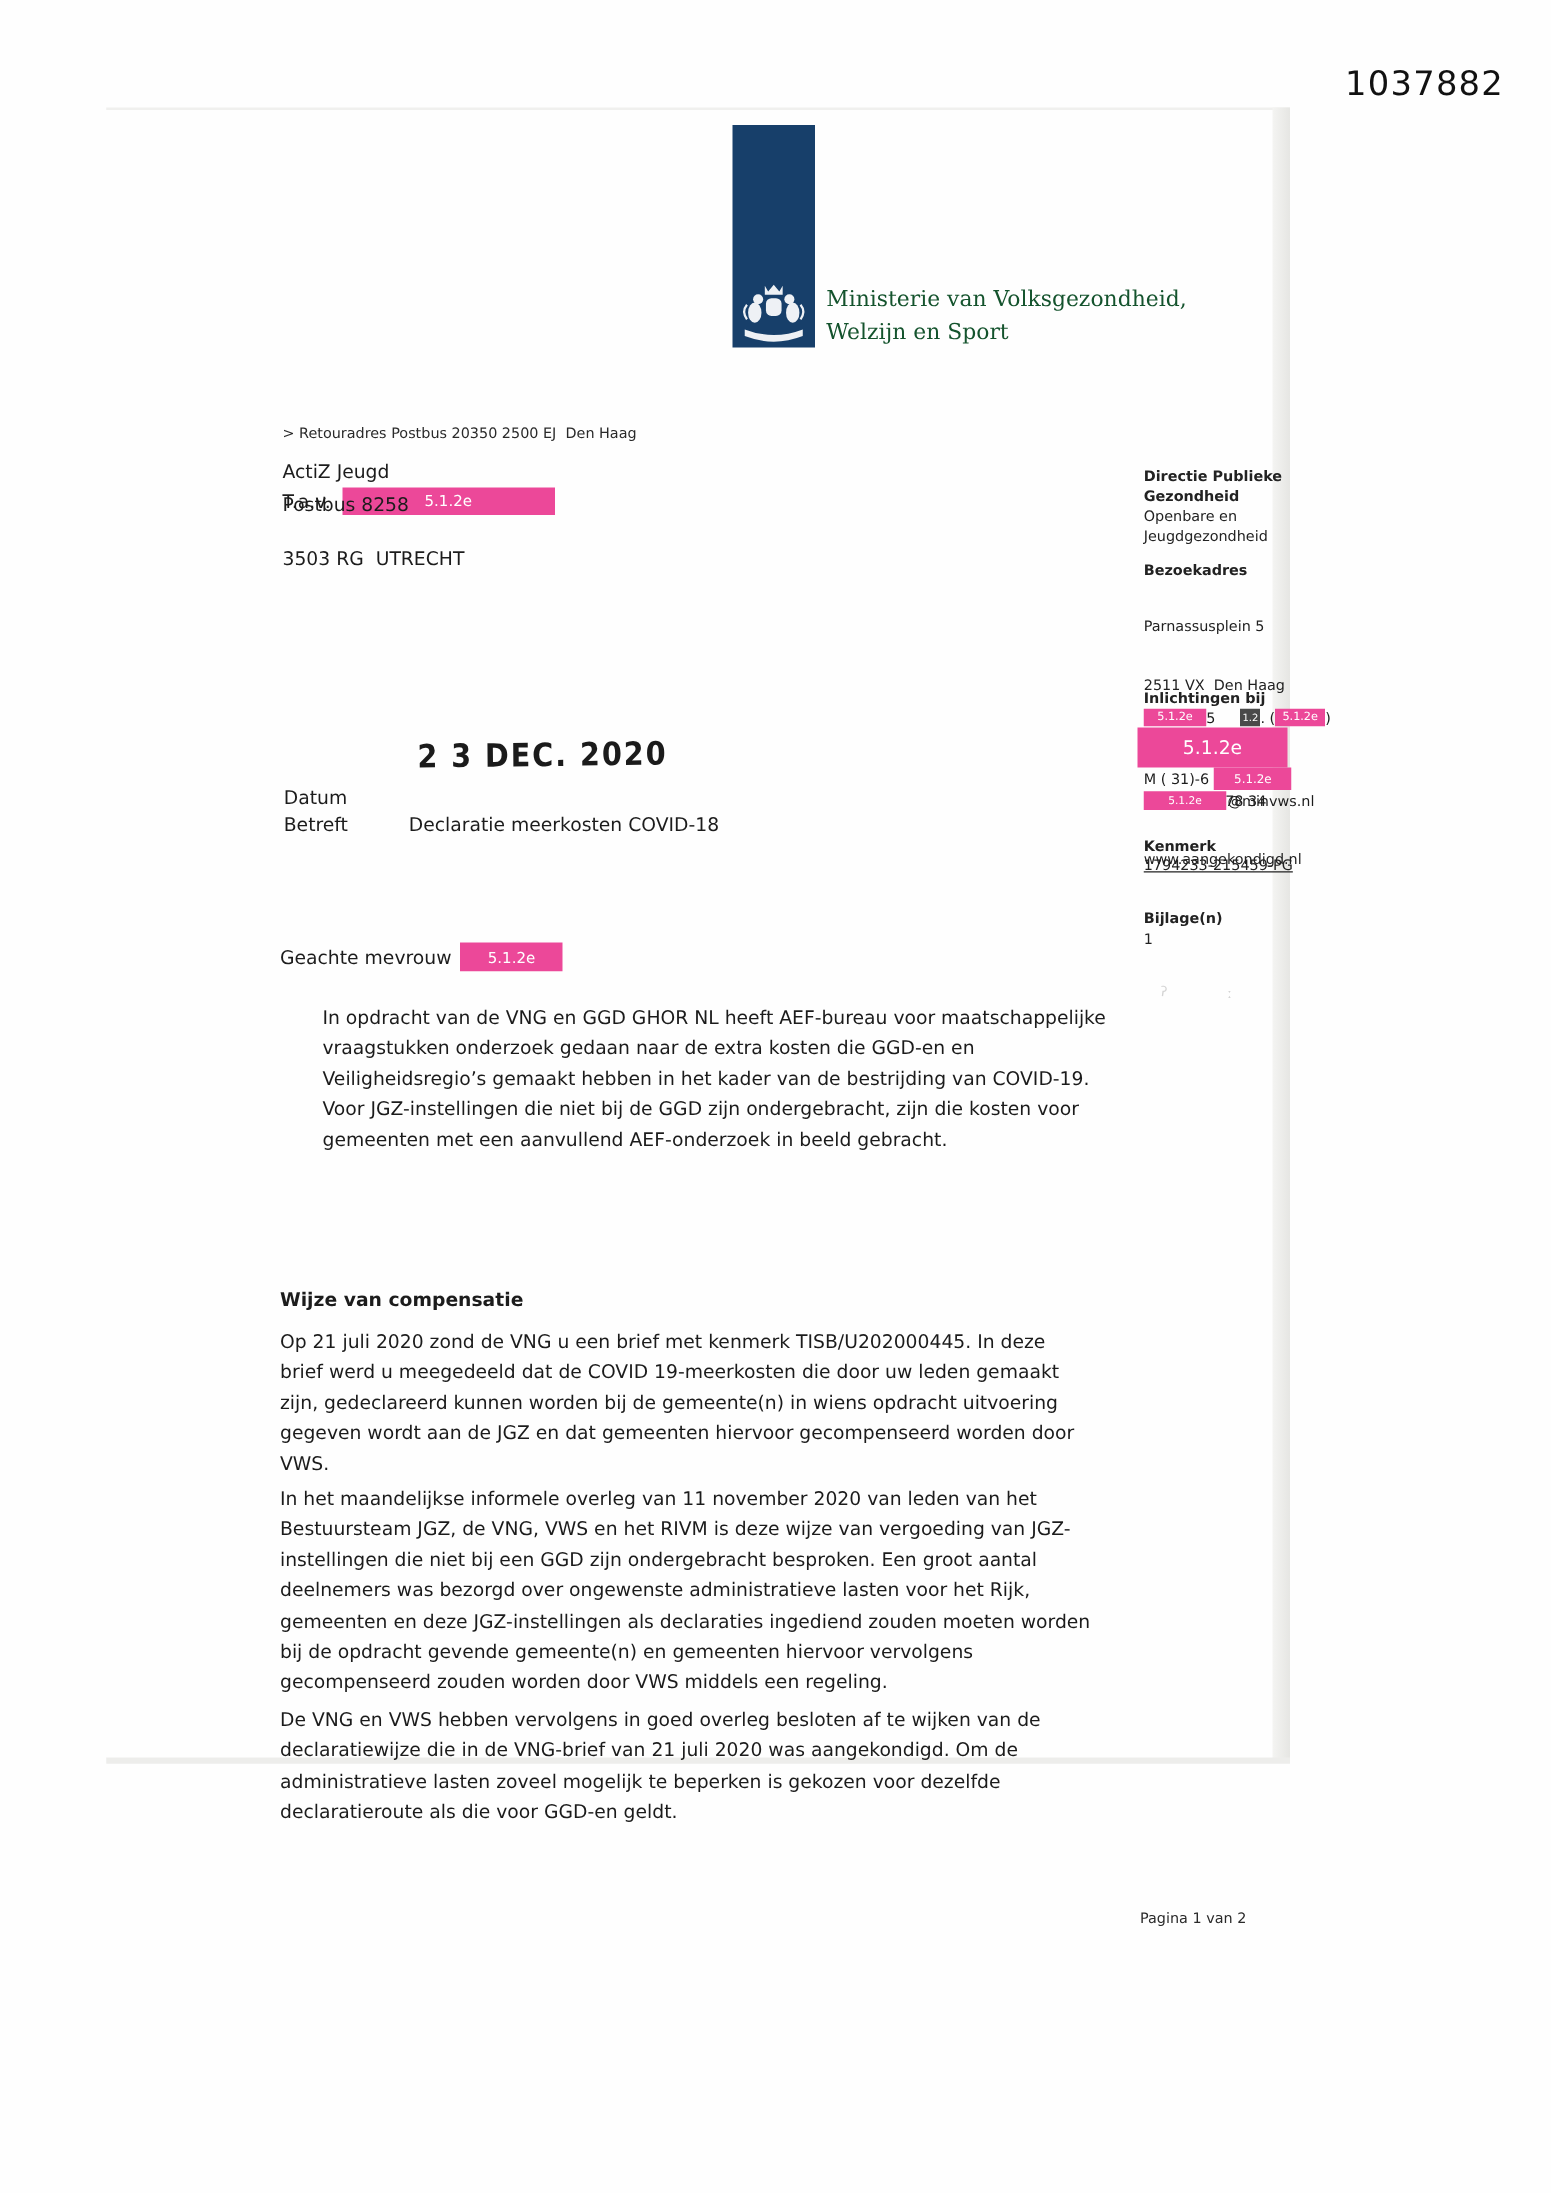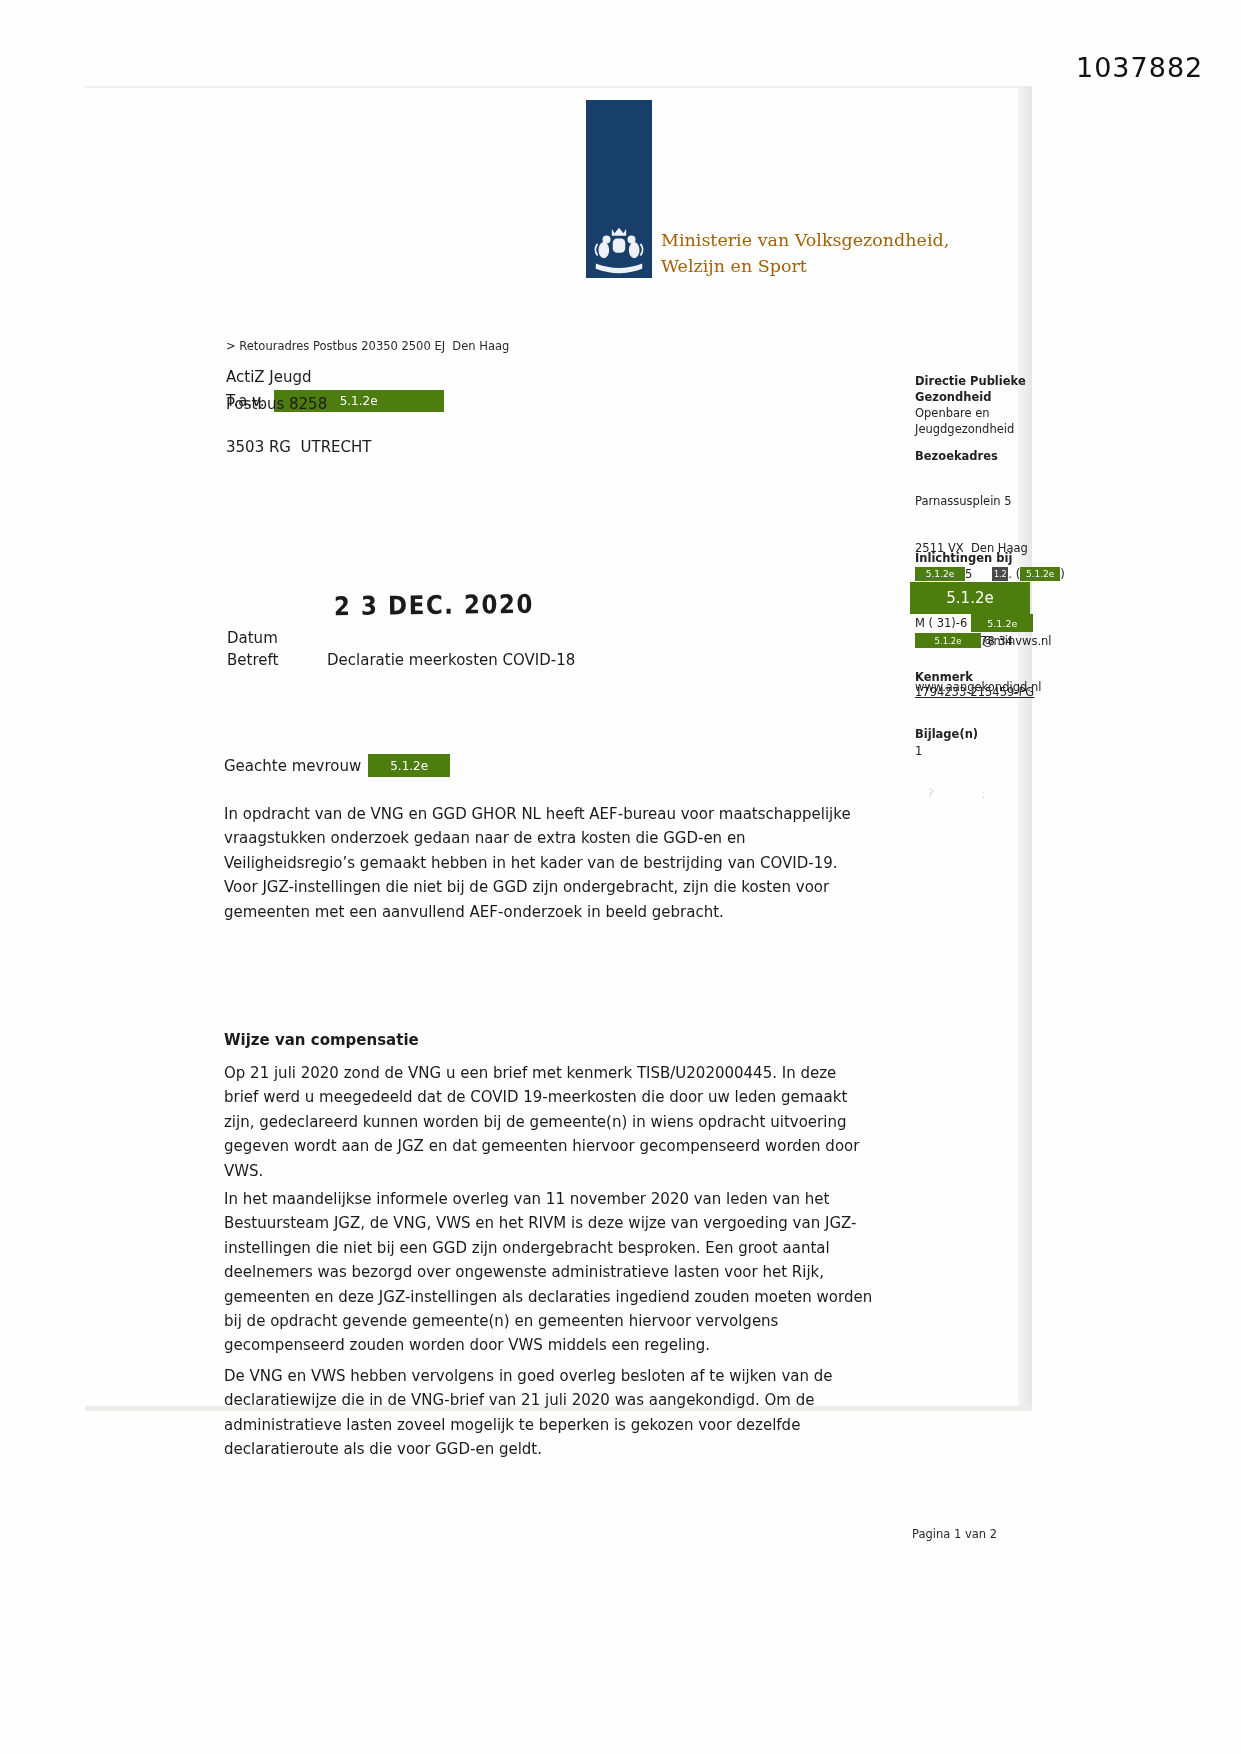--- a/index.html
+++ b/index.html
@@ -13,47 +13,47 @@
     background:linear-gradient(to right,#f4f4f2,#e6e6e3);}
   .scan-edge-bottom{position:absolute;left:85px;top:1406px;width:947px;height:5px;background:#ededeb;}
 
   .doc-number{position:absolute;left:1076px;top:52px;font-size:27px;letter-spacing:1px;color:#111;}
 
   
   .logo-bar{position:absolute;left:586px;top:100px;width:66px;height:178px;background:#173f6a;}
   .logo-emblem{position:absolute;left:3px;top:126px;width:60px;height:50px;}
   .ministry-name{
     position:absolute;left:661px;top:228px;font-family:"DejaVu Serif",serif;
-    font-size:17.5px;line-height:25.5px;color:#a16207;white-space:pre-wrap;
+    font-size:17.5px;line-height:25.5px;color:#14532d;white-space:pre-wrap;
   }
 
   
   .retouradres{position:absolute;left:226px;top:339px;font-size:11.5px;color:#2a2a2a;white-space:pre;}
   .addr-org{position:absolute;left:226px;top:368px;font-size:15px;}
   .tav-row{position:absolute;left:226px;top:390px;font-size:15px;display:flex;align-items:center;}
-  .redact{background:#4d7c0f;color:#fff;display:inline-flex;align-items:center;justify-content:center;}
+  .redact{background:#ec4899;color:#fff;display:inline-flex;align-items:center;justify-content:center;}
   .tav-box{width:170px;height:22px;margin-left:9px;font-size:12px;}
   .addr-postbus{position:absolute;left:226px;top:395px;font-size:15px;}
   .addr-city{position:absolute;left:226px;top:438px;font-size:15px;white-space:pre;}
 
   
   .stamp{
     position:absolute;left:334px;top:592px;font-size:23px;font-weight:700;color:#1b1b1b;
     letter-spacing:1.5px;transform:scaleY(1.12) rotate(-0.6deg);white-space:pre;
     font-family:"DejaVu Sans",sans-serif;
   }
   .datum-label{position:absolute;left:227px;top:629px;font-size:15px;}
   .betreft-label{position:absolute;left:227px;top:651px;font-size:15px;}
   .betreft-value{position:absolute;left:327px;top:651px;font-size:15px;}
 
   
   .salutation{position:absolute;left:224px;top:754px;font-size:15px;display:flex;align-items:center;}
   .sal-box{width:82px;height:23px;margin-left:7px;font-size:12px;}
   .body-par{position:absolute;left:224px;width:650px;font-size:15px;line-height:24.4px;color:#1b1b1b;}
-  .p1{top:802px;} .p2{top:931px;} .p3{top:1061px;} .p4{top:1187px;} .p5{top:1364px;}
+  .p1{top:802px;margin-left:34px;} .p2{top:931px;} .p3{top:1061px;} .p4{top:1187px;} .p5{top:1364px;}
   .body-heading{position:absolute;left:224px;top:1031px;font-size:15px;font-weight:700;}
 
   .page-footer{position:absolute;left:912px;top:1527px;font-size:11.5px;color:#2a2a2a;white-space:pre;}
 
   
   .sb{position:absolute;left:915px;font-size:11.5px;line-height:15.5px;color:#222;white-space:pre-wrap;}
   .sb-bold{font-weight:700;}
   .sb-directie{top:374px;width:112px;}
   .sb-afdeling{top:406px;width:112px;}
   .sb-bezoek-label{top:449px;}

